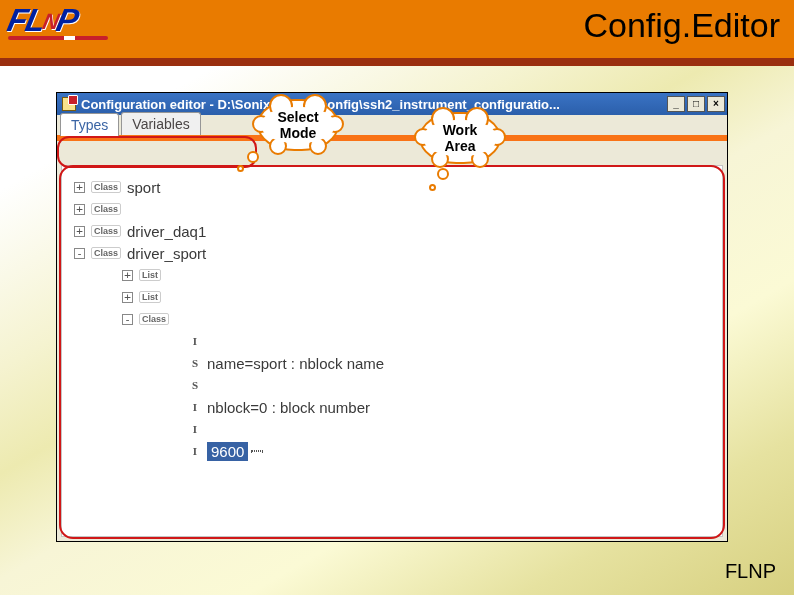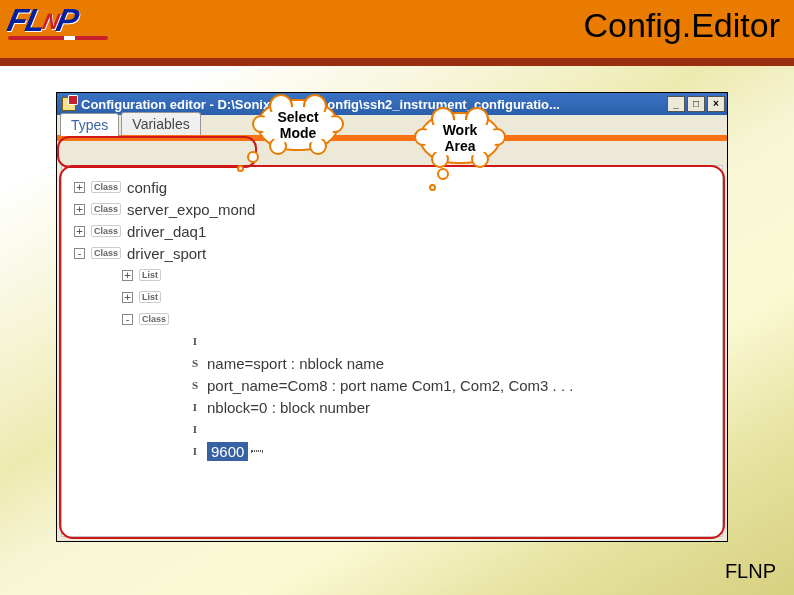--- a/index.html
+++ b/index.html
@@ -363,27 +363,26 @@
 
   <div class="hl-tabs"></div>
   <div class="hl-work"></div>
 
   <div class="workarea">
     <div class="tree" id="tree">
         <div class="node">
           <span class="ind" style="width: 12px;"></span>
           <span class="box">+</span>
           <span class="tag">Class</span>
-          <span>config</span>
+          <span>sport</span>
         </div>
         <div class="node">
           <span class="ind" style="width: 12px;"></span>
           <span class="box">+</span>
           <span class="tag">Class</span>
-          <span>server_expo_mond</span>
         </div>
         <div class="node">
           <span class="ind" style="width: 12px;"></span>
           <span class="box">+</span>
           <span class="tag">Class</span>
           <span>driver_daq1</span>
         </div>
         <div class="node">
           <span class="ind" style="width: 12px;"></span>
           <span class="box">-</span>
@@ -414,21 +413,20 @@
         <div class="node">
           <span class="ind" style="width: 110px;"></span>
           <span style="display: inline-block; width: 17px;"></span>
           <span class="tag-small">S</span>
           <span>name=sport : nblock name</span>
         </div>
         <div class="node">
           <span class="ind" style="width: 110px;"></span>
           <span style="display: inline-block; width: 17px;"></span>
           <span class="tag-small">S</span>
-          <span>port_name=Com8 : port name  Com1, Com2, Com3  . . .</span>
         </div>
         <div class="node">
           <span class="ind" style="width: 110px;"></span>
           <span style="display: inline-block; width: 17px;"></span>
           <span class="tag-small">I</span>
           <span>nblock=0 : block number</span>
         </div>
         <div class="node">
           <span class="ind" style="width: 110px;"></span>
           <span style="display: inline-block; width: 17px;"></span>

